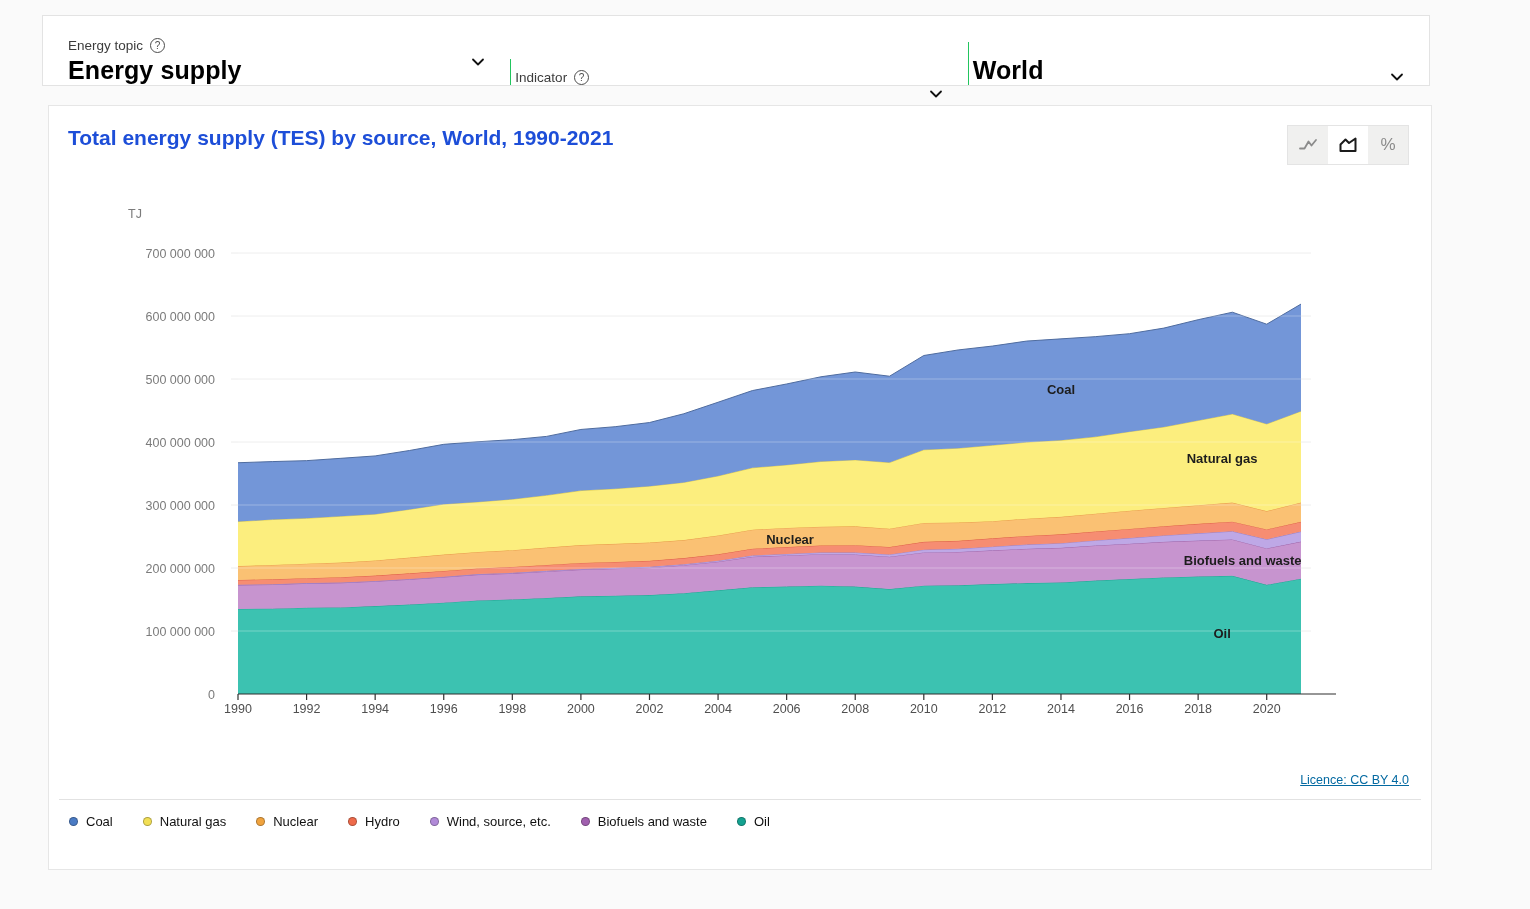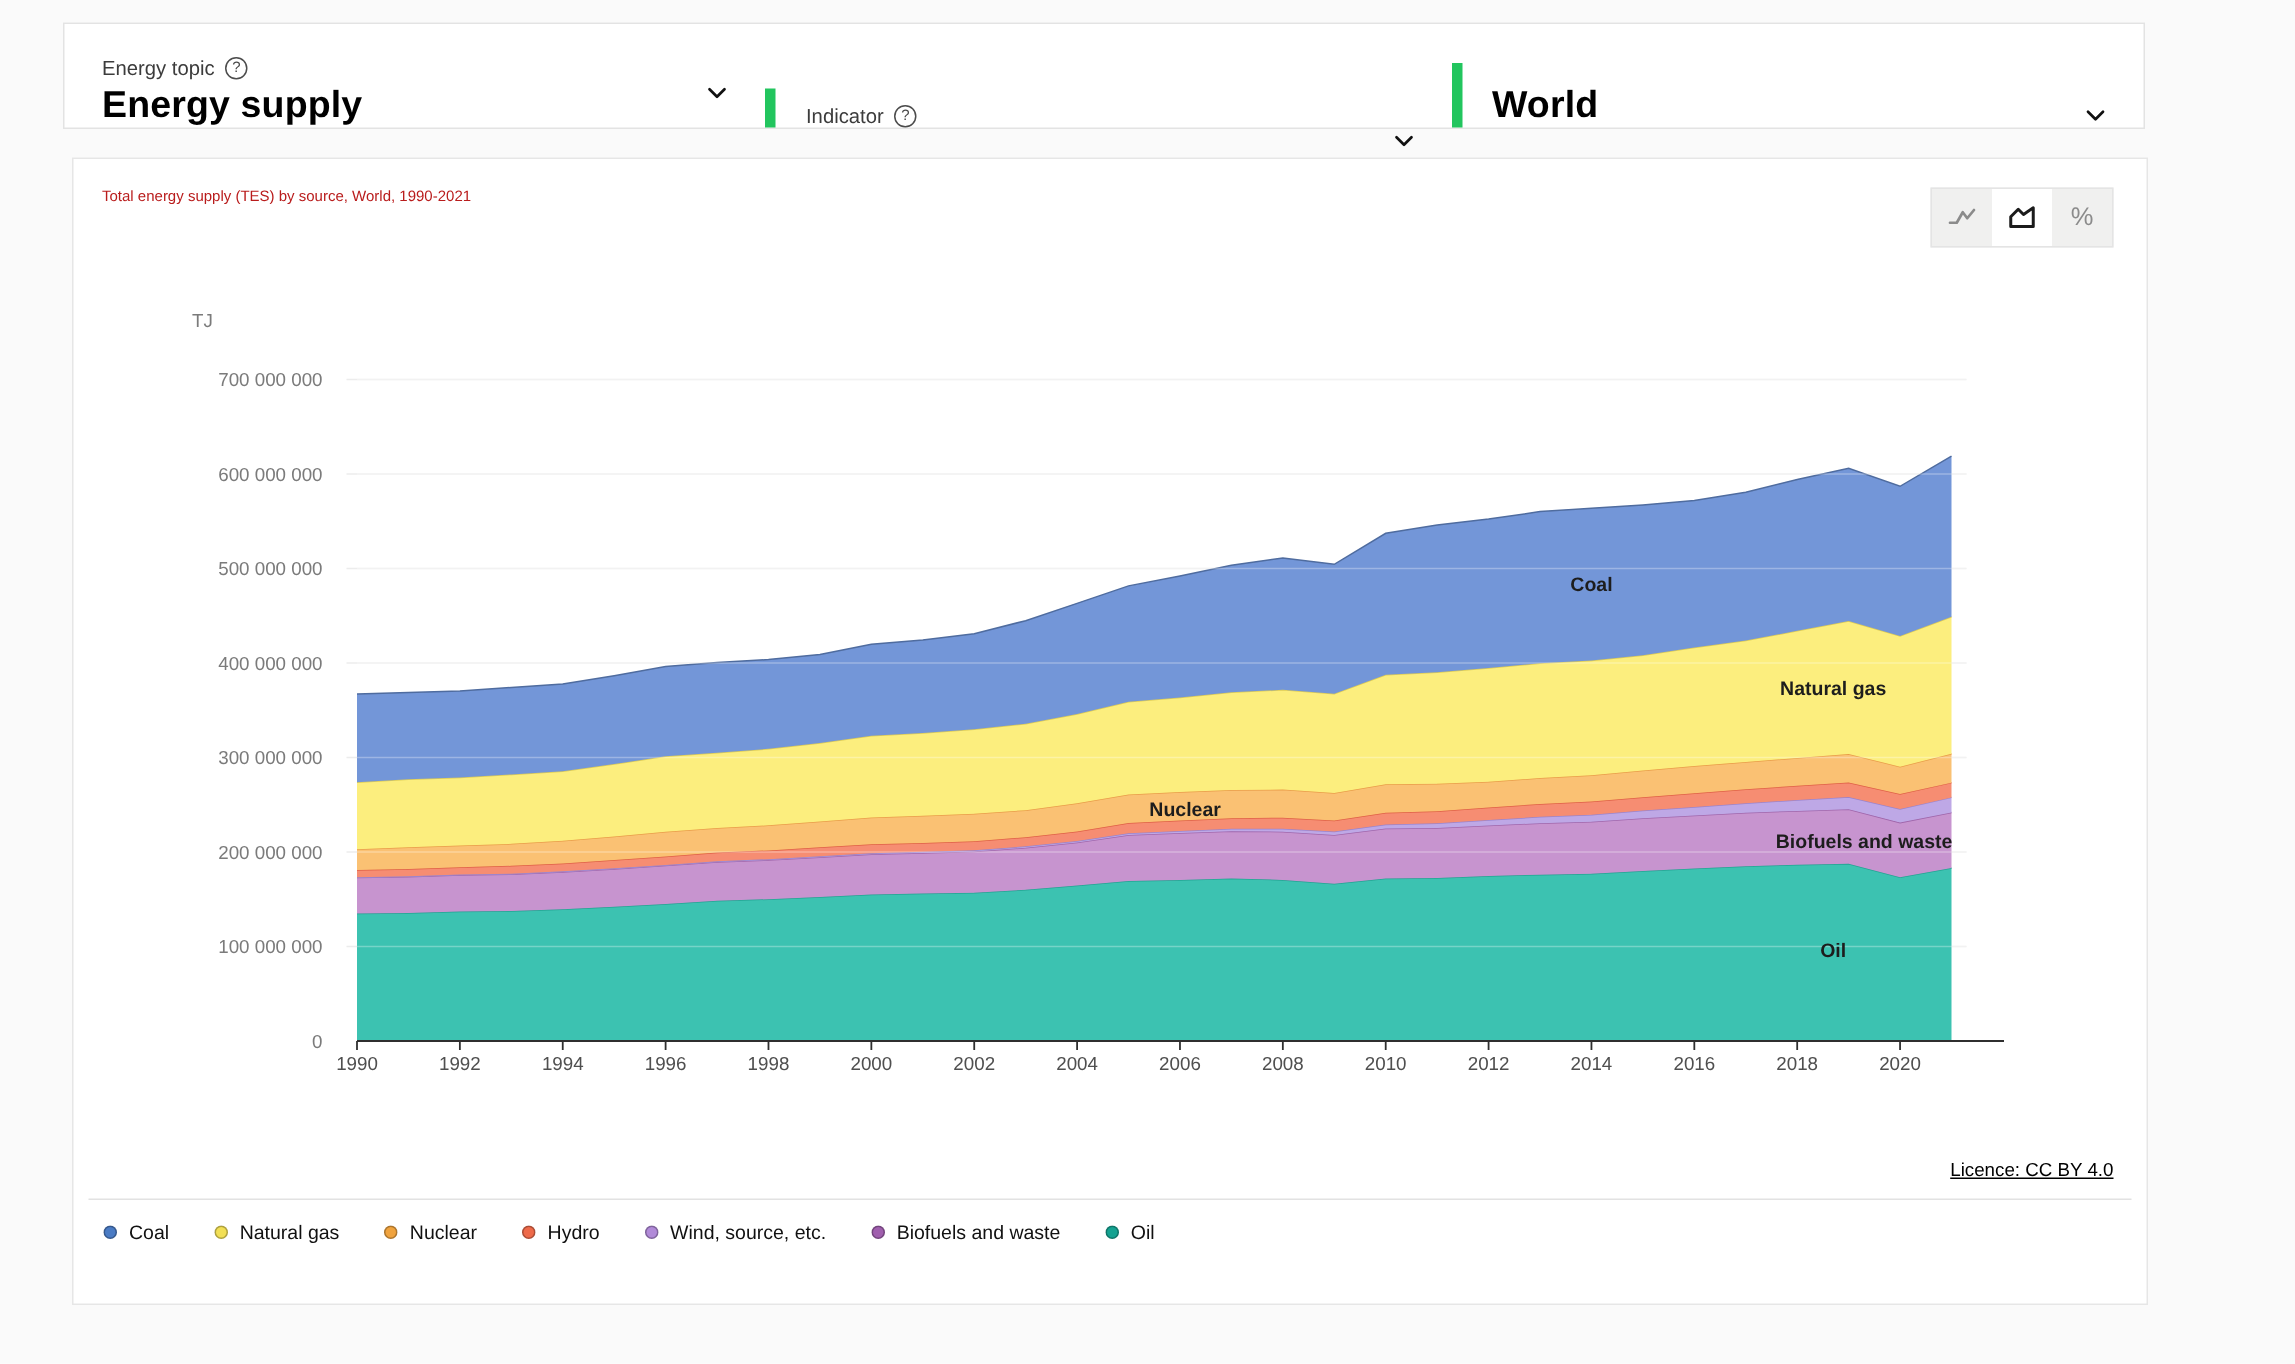--- a/index.html
+++ b/index.html
@@ -2,46 +2,46 @@
 <html><head>
 <meta charset="utf-8">
 <style>
   * { margin:0; padding:0; box-sizing:border-box; }
   html,body { width:1530px; height:909px; background:#fafafa; font-family:"Liberation Sans","DejaVu Sans",sans-serif; overflow:hidden; }
 
   
   .filter-bar { position:absolute; left:42px; top:15px; width:1388px; height:71px;
     background:#ffffff; border:1px solid #e3e3e3; display:flex;align-items:flex-end; }
   .filter-item { position:relative; padding:11px 0 0 25px; }
-  .filter-item + .filter-item { border-left:7px solid #22c55e; padding-left:20px; }
+  .filter-item + .filter-item { border-left:1px solid #22c55e; padding-left:4px; }
   .filter-item.f1 { width:468px; }
   .filter-item.f2 { width:458px; }
   .filter-item.f3 { width:462px; }
   .filter-label-row { display:flex; align-items:center; gap:7px; font-size:13.5px; color:#3c3c3c; }
   .help-icon { width:15px; height:15px; border:1.2px solid #4c4c4c; border-radius:50%;
     font-size:10px; line-height:13px; text-align:center; color:#4c4c4c; display:inline-block; }
   .filter-value { margin-top:3px; font-size:25px; font-weight:700; color:#000; letter-spacing:.1px; }
   .chev { position:absolute; right:24px; top:27px; }
 
   
   .card { position:absolute; left:48px; top:105px; width:1384px; height:765px;
     background:#ffffff; border:1px solid #e6e6e6; }
   .card-header { position:relative; height:75px; }
-  .card-title { position:absolute; left:19px; top:20px; font-size:10px; font-weight:400; color:#b91c1c; }
+  .card-title { position:absolute; left:19px; top:20px; font-size:21px; font-weight:700; color:#1d4ed8; }
   .charttype-group { position:absolute; right:22px; top:19px; display:flex;
     background:#f0f0ef; border:1px solid #e4e4e4; }
   .charttype-btn { width:40px; height:38px; display:flex; align-items:center; justify-content:center;
     background:transparent; border:none; cursor:pointer; color:#8b8b8b; font-size:16px; }
   .charttype-btn.active { background:#ffffff; color:#1b1b1b; }
 
   .chart-wrap { width:1384px; height:550px; }
   svg text { font-family:"Liberation Sans","DejaVu Sans",sans-serif; }
 
   .licence-row { display:flex; justify-content:flex-end; padding:42px 22px 12px; }
-  .licence-link { font-size:12.5px; color:#000000; text-decoration:underline; cursor:pointer;text-align:right; }
+  .licence-link { font-size:12.5px; color:#0369a1; text-decoration:underline; cursor:pointer;text-align:right; }
 
   .legend-row { border-top:1px solid #e2e2e2; margin:0 10px; padding:14px 10px 0; display:flex; gap:30px; }
   .legend-item { display:flex; align-items:center; gap:8px; font-size:13px; color:#111; cursor:pointer; }
   .legend-dot { width:9px; height:9px; border-radius:50%; border:1px solid rgba(0,0,0,.28); }
 </style>
 </head>
 <body>
 
 <div class="filter-bar">
   <div class="filter-item f1">

